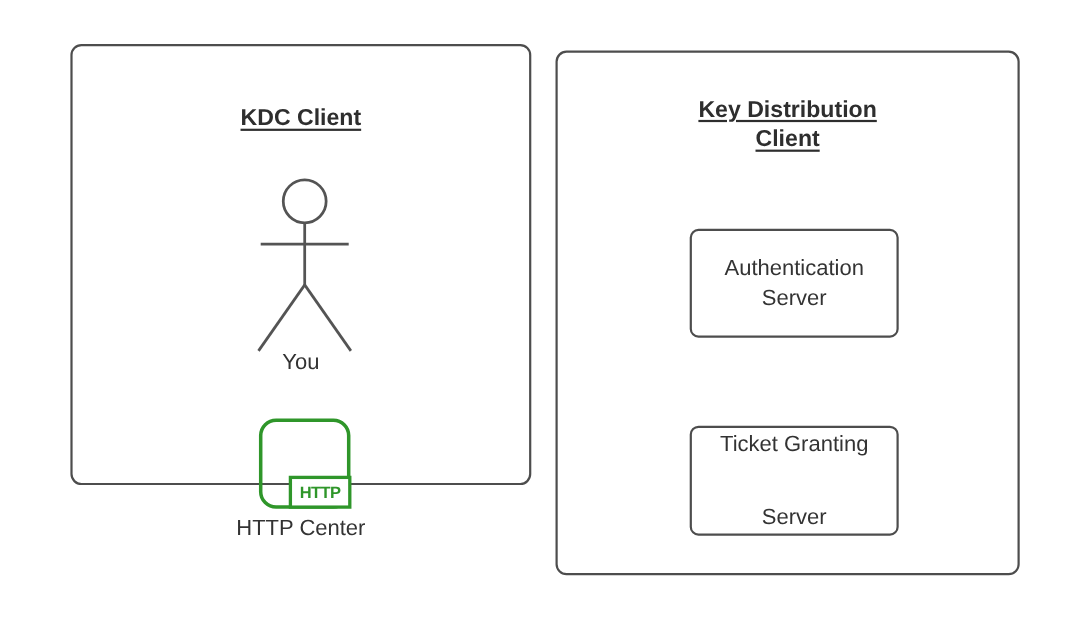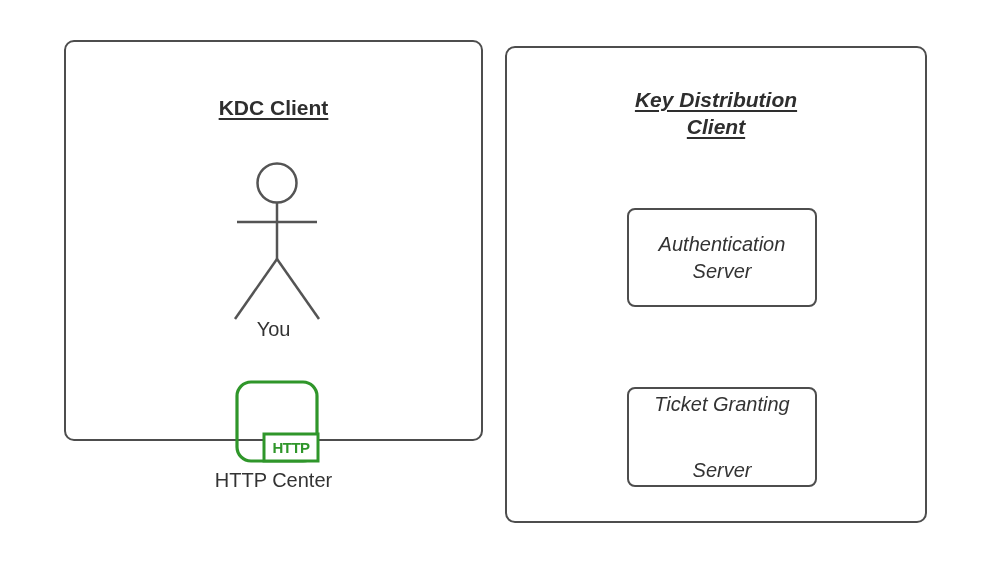--- a/index.html
+++ b/index.html
@@ -16,21 +16,21 @@
     overflow: hidden;
   }
   .panel {
     position: absolute;
     box-sizing: border-box;
     border: 2.5px solid #4d4d4d;
     border-radius: 10px;
     background: #ffffff;
   }
   .panel-left  { left: 64px;  top: 40px; width: 419px; height: 401px; }
-  .panel-right { left: 505px; top: 46px; width: 422px; height: 477px; font-style: italic; }
+  .panel-right { left: 505px; top: 46px; width: 422px; height: 477px; }
 
   .panel-title {
     position: absolute;
     left: 0; right: 0;
     margin: 0;
     text-align: center;
     font-size: 21px;
     font-weight: bold;
     color: #2e2e2e;
     line-height: 27px;

